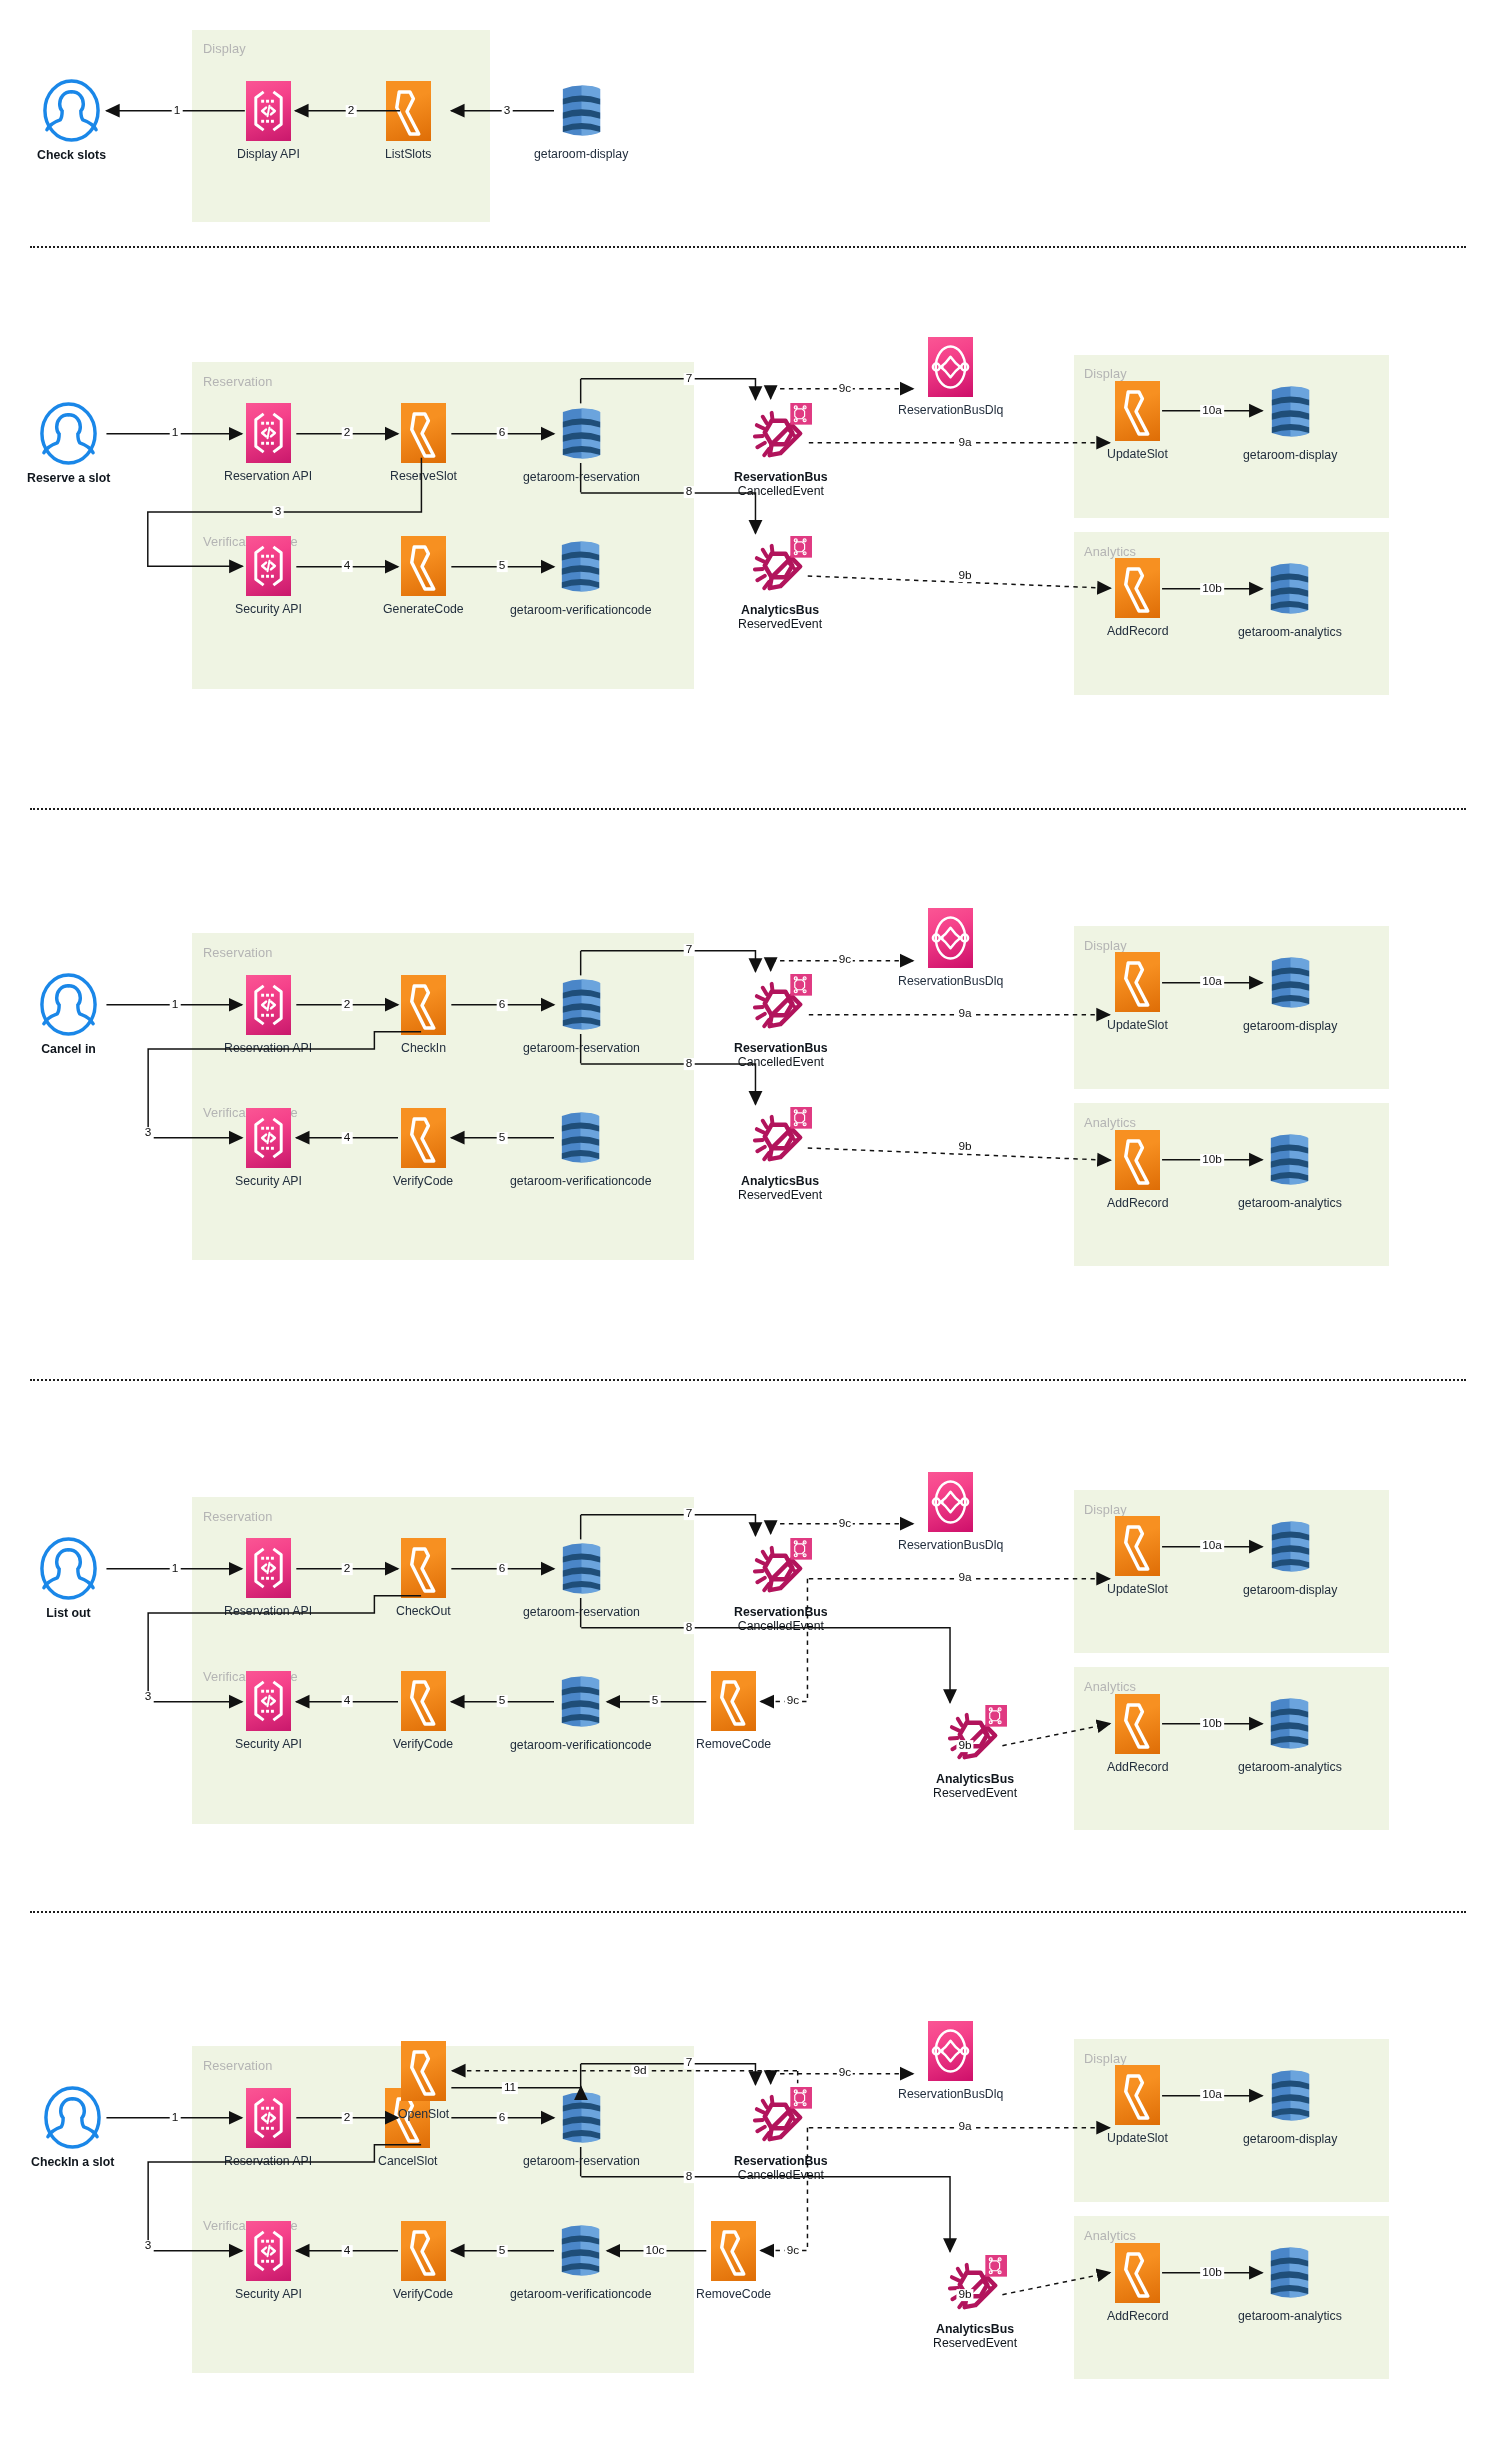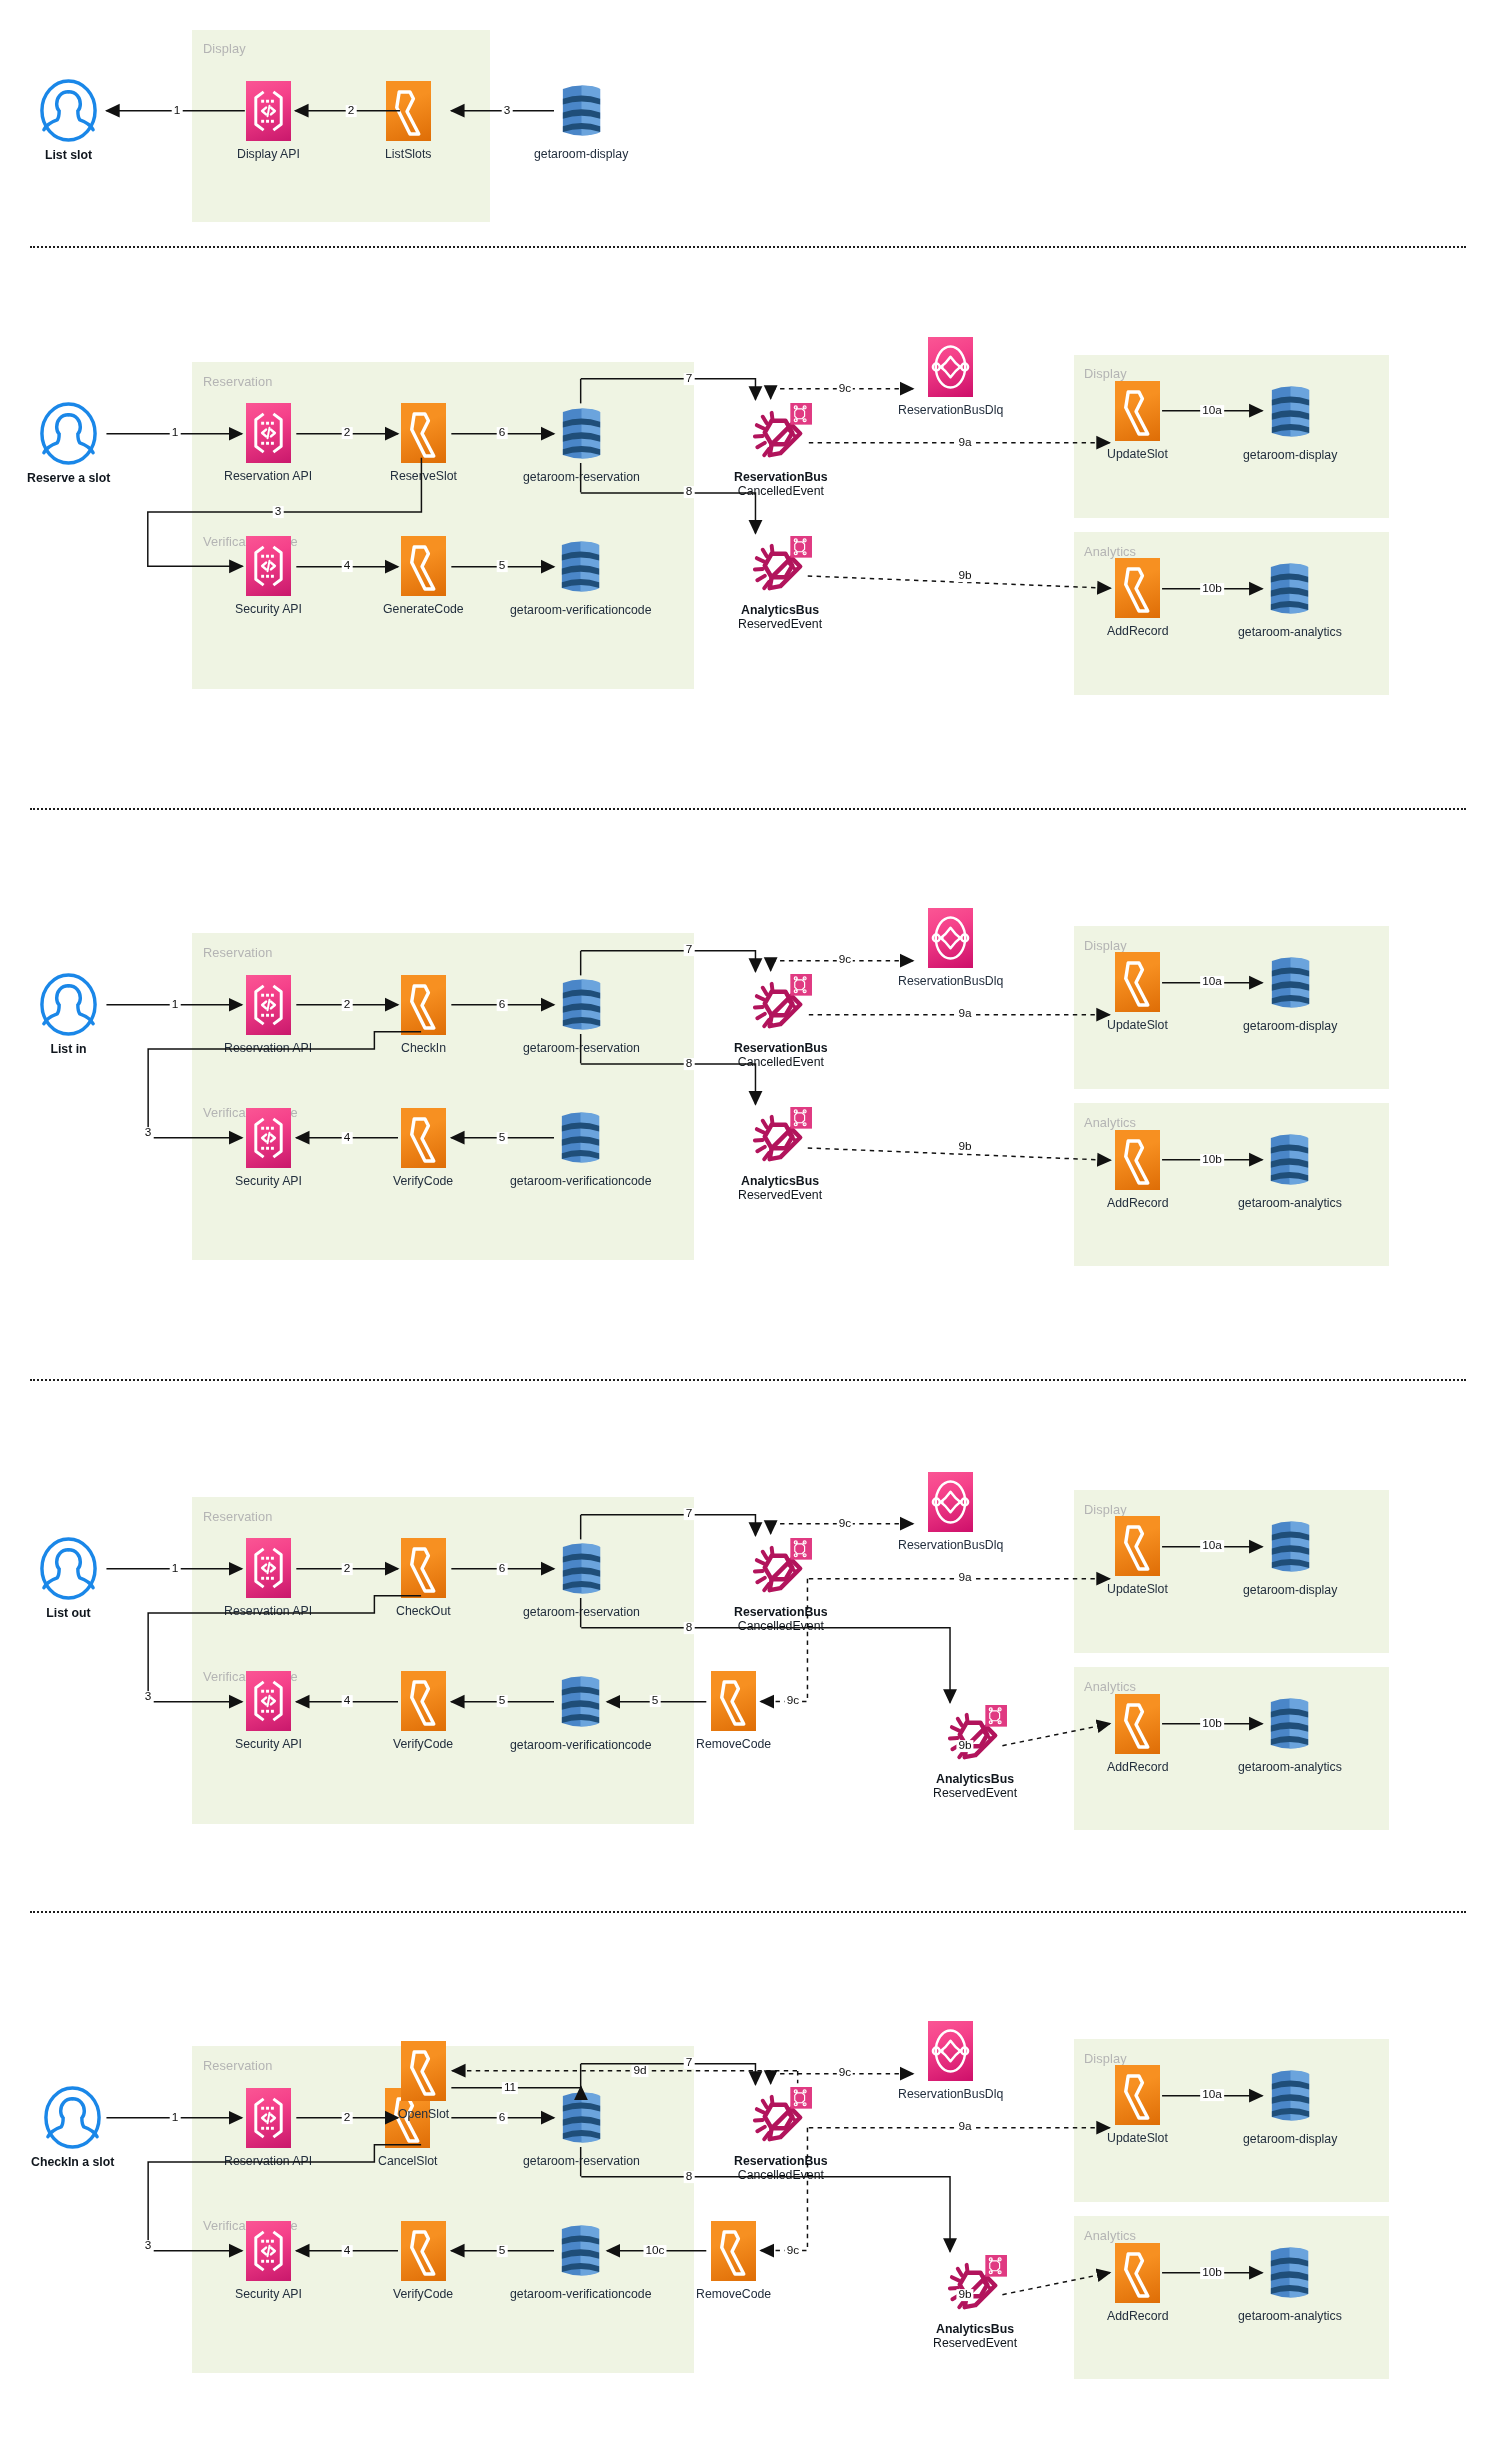--- a/index.html
+++ b/index.html
@@ -48,21 +48,21 @@
 </svg>
 
 <div class="grp" style="left: 192px; top: 29.5px; width: 298px; height: 192px;"></div>
     <div class="grp-label" style="left: 203px; top: 41px;">Display</div>
     <div class="node" style="left: 37px; top: 79px;">
       <div class="ico-actor"><svg viewBox="0 0 128 128" width="63" height="63">
           <ellipse cx="64" cy="64" rx="54" ry="60" fill="none" stroke="#1a87e8" stroke-width="7"></ellipse>
           <path d="M64 26 c-16 0 -24 12 -24 25 c0 7 2 11 5 14 c0 8 -1 14 -4 18 c-14 5 -23 12 -27 20" fill="none" stroke="#1a87e8" stroke-width="7" stroke-linecap="round"></path>
           <path d="M64 26 c16 0 24 12 24 25 c0 7 -2 11 -5 14 c0 8 1 14 4 18 c14 5 23 12 27 20" fill="none" stroke="#1a87e8" stroke-width="7" stroke-linecap="round"></path>
         </svg></div>
-      <div class="cap bold">List slot</div>
+      <div class="cap bold">Check slots</div>
     </div>
     <div class="node" style="left: 237px; top: 81px;">
       <div class="ico-api">
         <svg viewBox="0 0 92 122" width="45" height="60">
           <path d="M36 22 L20 34 v54 L36 100" fill="none" stroke="#fff" stroke-width="6" stroke-linejoin="round"></path>
           <path d="M56 22 L72 34 v54 L56 100" fill="none" stroke="#fff" stroke-width="6" stroke-linejoin="round"></path>
           <g fill="#fff">
             <rect x="31" y="38" width="6" height="6"></rect>
             <rect x="41" y="38" width="6" height="6"></rect>
             <rect x="51" y="38" width="6" height="6"></rect>
@@ -425,21 +425,21 @@
     <div class="grp" style="left: 1074px; top: 926px; width: 315px; height: 163px;"></div>
     <div class="grp-label" style="left: 1084px; top: 938px;">Display</div>
     <div class="grp" style="left: 1074px; top: 1103px; width: 315px; height: 163px;"></div>
     <div class="grp-label" style="left: 1084px; top: 1115px;">Analytics</div>
     <div class="node" style="left: 37px; top: 973px;">
       <div class="ico-actor"><svg viewBox="0 0 128 128" width="63" height="63">
           <ellipse cx="64" cy="64" rx="54" ry="60" fill="none" stroke="#1a87e8" stroke-width="7"></ellipse>
           <path d="M64 26 c-16 0 -24 12 -24 25 c0 7 2 11 5 14 c0 8 -1 14 -4 18 c-14 5 -23 12 -27 20" fill="none" stroke="#1a87e8" stroke-width="7" stroke-linecap="round"></path>
           <path d="M64 26 c16 0 24 12 24 25 c0 7 -2 11 -5 14 c0 8 1 14 4 18 c14 5 23 12 27 20" fill="none" stroke="#1a87e8" stroke-width="7" stroke-linecap="round"></path>
         </svg></div>
-      <div class="cap bold">List in</div>
+      <div class="cap bold">Cancel in</div>
     </div>
     <div class="node" style="left: 224px; top: 975px;">
       <div class="ico-api">
         <svg viewBox="0 0 92 122" width="45" height="60">
           <path d="M36 22 L20 34 v54 L36 100" fill="none" stroke="#fff" stroke-width="6" stroke-linejoin="round"></path>
           <path d="M56 22 L72 34 v54 L56 100" fill="none" stroke="#fff" stroke-width="6" stroke-linejoin="round"></path>
           <g fill="#fff">
             <rect x="31" y="38" width="6" height="6"></rect>
             <rect x="41" y="38" width="6" height="6"></rect>
             <rect x="51" y="38" width="6" height="6"></rect>

